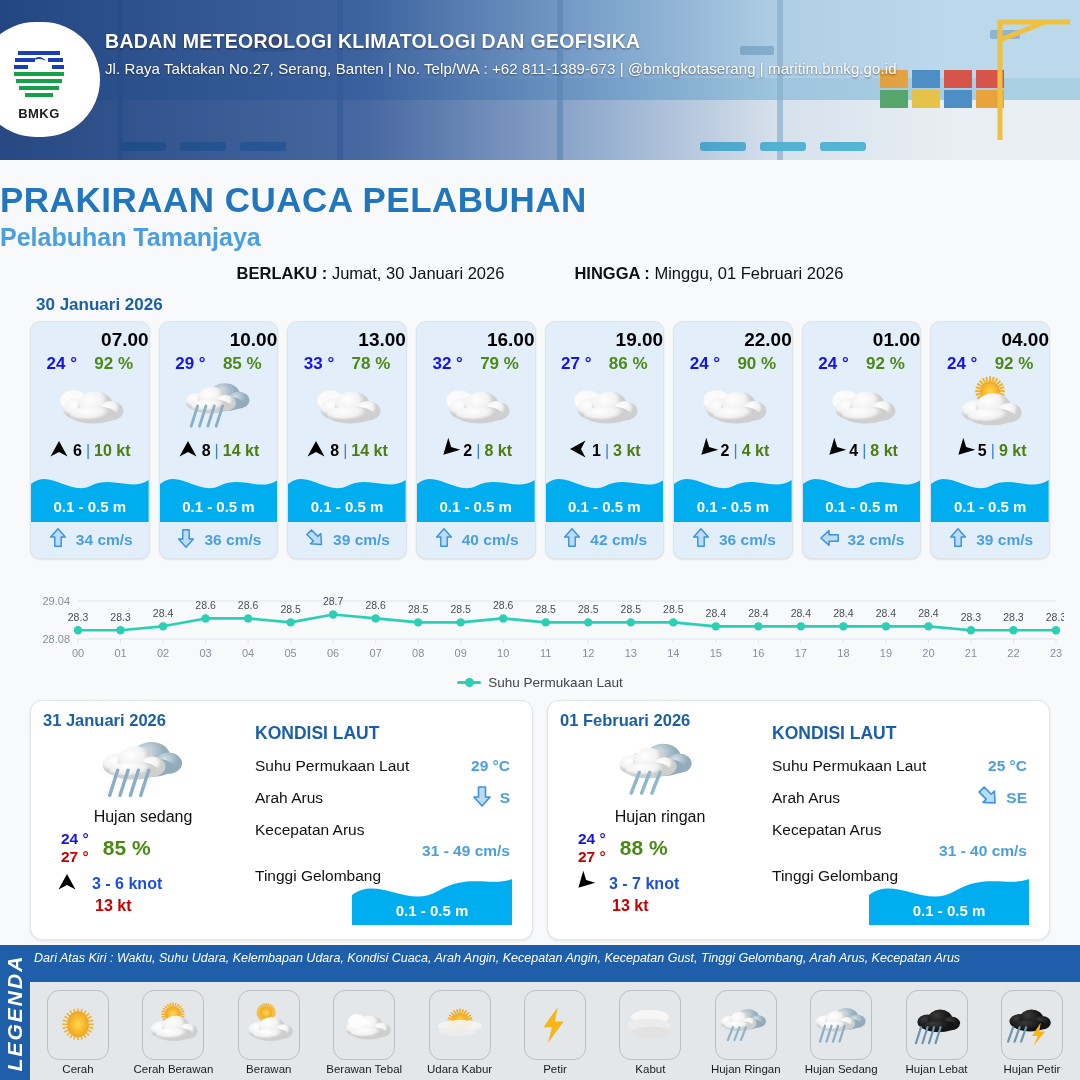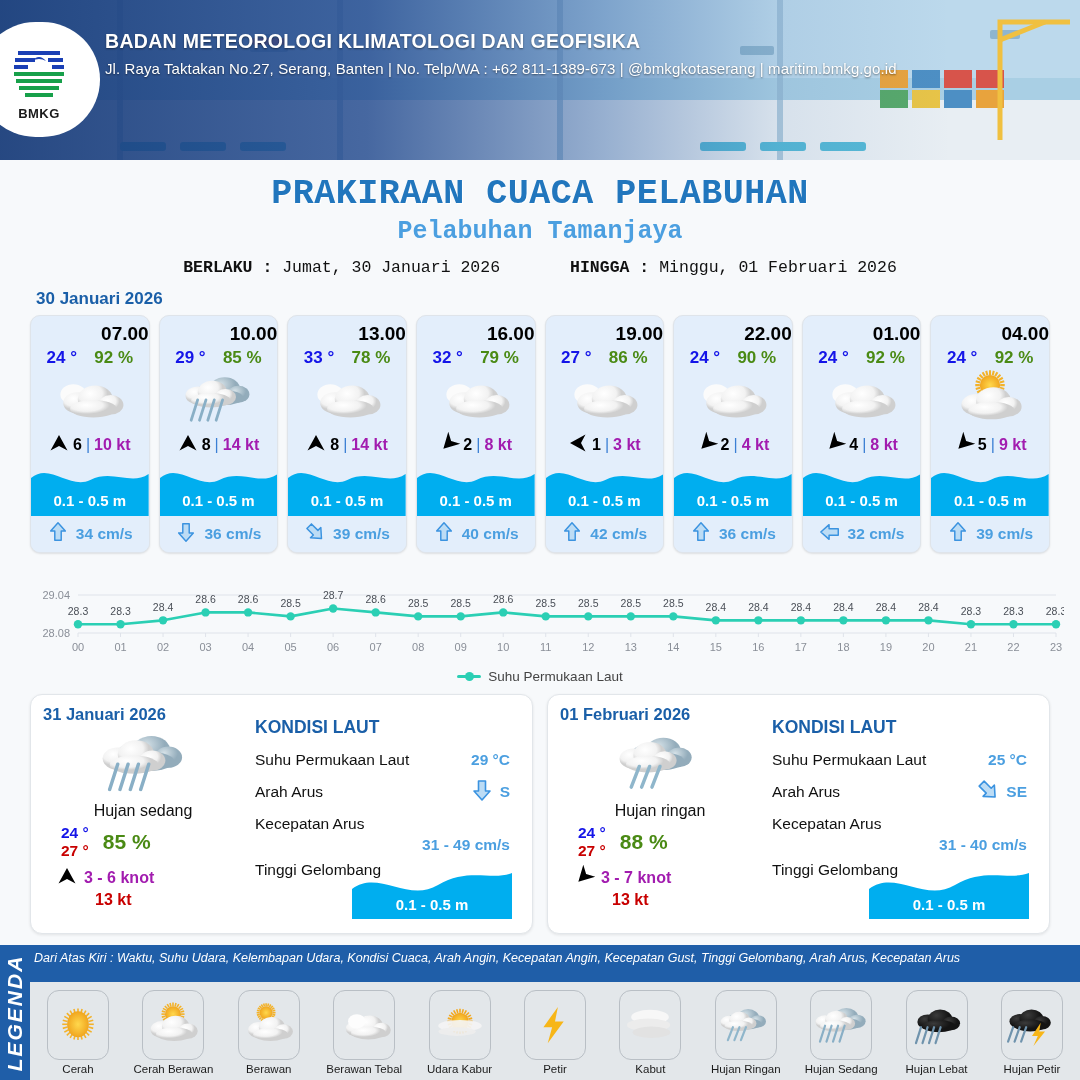--- a/index.html
+++ b/index.html
@@ -36,21 +36,21 @@
   .hdr-line2 {
     font-size:30px; font-weight:bold; color:#fff; margin-top:4px;
     text-shadow:0 1px 3px rgba(0,0,0,.5);
   }
   .hdr-line3 {
     font-size:15px; color:#fff; margin-top:7px; letter-spacing:.1px;
     text-shadow:0 1px 2px rgba(0,0,0,.5);
   }
 
   
-  .title-wrap { text-align:center; padding-top:14px;font-family:Liberation Mono, monospace; }
+  .title-wrap { text-align:left; padding-top:20px; }
   .main-title {
     font-size:35px; font-weight:bold; color:#2176bd; letter-spacing:.5px;
     text-shadow:1px 1px 0 #ffffff;
   }
   .sub-title { font-size:25px; font-weight:bold; color:#4b9fe0; margin-top:3px; }
   .valid-row {
     display:flex; justify-content:center; gap:70px; margin-top:12px;
     font-size:16.5px; color:#111;
   }
   .valid-row b { font-weight:bold; }
@@ -70,21 +70,21 @@
   .c-tr { display:flex; justify-content:space-around; align-items:baseline; padding:3px 7px 0; }
   .c-temp { font-size:17px; font-weight:bold; color:#1414e8; }
   .c-hum  { font-size:17px; font-weight:bold; color:#4a8a14; }
   .c-icon { height:62px; display:flex; align-items:center; justify-content:center; }
   .c-wind {
     display:flex; align-items:center; justify-content:center; gap:4px;
     font-size:16px; font-weight:bold; height:30px;
   }
   .c-wind .deg { color:#000; }
   .c-wind .bar { color:#3b7fd4; font-weight:normal; }
-  .c-wind .kt  { color:#a21caf; }
+  .c-wind .kt  { color:#4d7c0f; }
   .wave-zone { position:relative; height:56px; }
   .wave-svg { position:absolute; left:0; top:0; width:100%; height:56px; display:block; }
   .wave-lbl {
     position:absolute; left:0; right:0; bottom:7px; text-align:center;
     font-size:15px; font-weight:bold; color:#fff; z-index:2;
   }
   .c-cur {
     display:flex; align-items:center; justify-content:center; gap:7px;
     height:36px; font-size:15.5px; font-weight:bold; color:#4b9fe0;
     background:#e3eefb;
@@ -112,21 +112,21 @@
   }
   .dleft { width:200px; position:relative; }
   .ddate { font-size:16.5px; font-weight:bold; color:#1a5fa8; }
   .dicon { height:74px; display:flex; align-items:center; justify-content:center; margin-top:2px; }
   .dcond { text-align:center; font-size:16px; color:#111; margin-top:2px; }
   .dtemps { display:flex; align-items:center; gap:14px; margin:4px 0 0 18px; }
   .dtcol { display:flex; flex-direction:column; line-height:1.15; }
   .dt-min { font-size:15.5px; font-weight:bold; color:#1414e8; }
   .dt-max { font-size:15.5px; font-weight:bold; color:#c80000; }
   .dhum { font-size:21px; font-weight:bold; color:#4a8a14; }
-  .dwind { display:flex; align-items:center; gap:7px; margin:6px 0 0 14px; font-size:16px; font-weight:bold; color:#a21caf; }
+  .dwind { display:flex; align-items:center; gap:15px; margin:6px 0 0 14px; font-size:16px; font-weight:bold; color:#1d4ed8; }
   .dgust { font-size:16px; font-weight:bold; color:#c80000; margin:1px 0 0 52px; }
   .dright { flex:1; padding-left:6px; position:relative; }
   .dr-title { font-size:17.5px; font-weight:bold; color:#1a5fa8; margin:12px 0 6px 6px; }
   .dr-row { display:flex; align-items:center; font-size:15.5px; color:#111; height:32px; padding-left:6px; }
   .dr-val { position:absolute; right:10px; font-size:15.5px; font-weight:bold; color:#4b9fe0; }
   .dr-val.arrow { display:flex; align-items:center; gap:6px; }
   .dr-speed { text-align:right; font-size:15.5px; font-weight:bold; color:#4b9fe0; padding-right:10px; margin-top:-4px; }
   .dwave { position:absolute; right:8px; bottom:4px; width:160px; height:56px; }
   .dwave .wave-lbl { bottom:6px; font-size:15px; }
 

